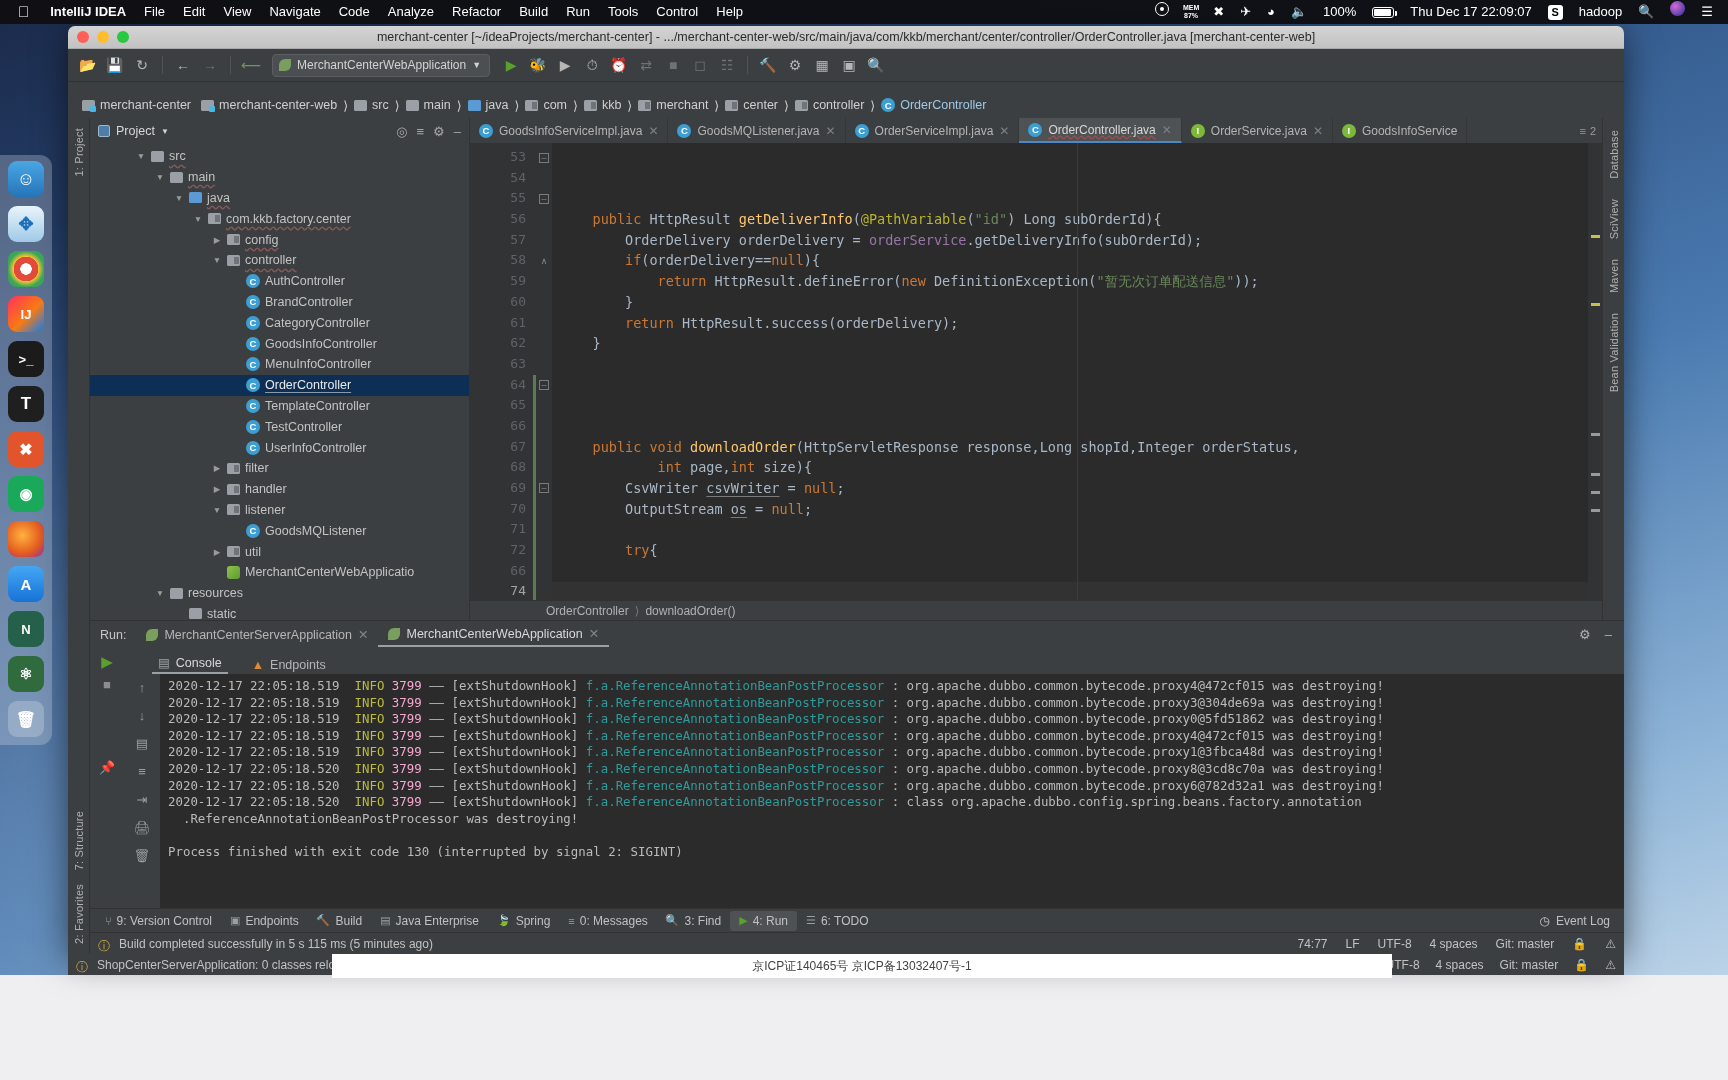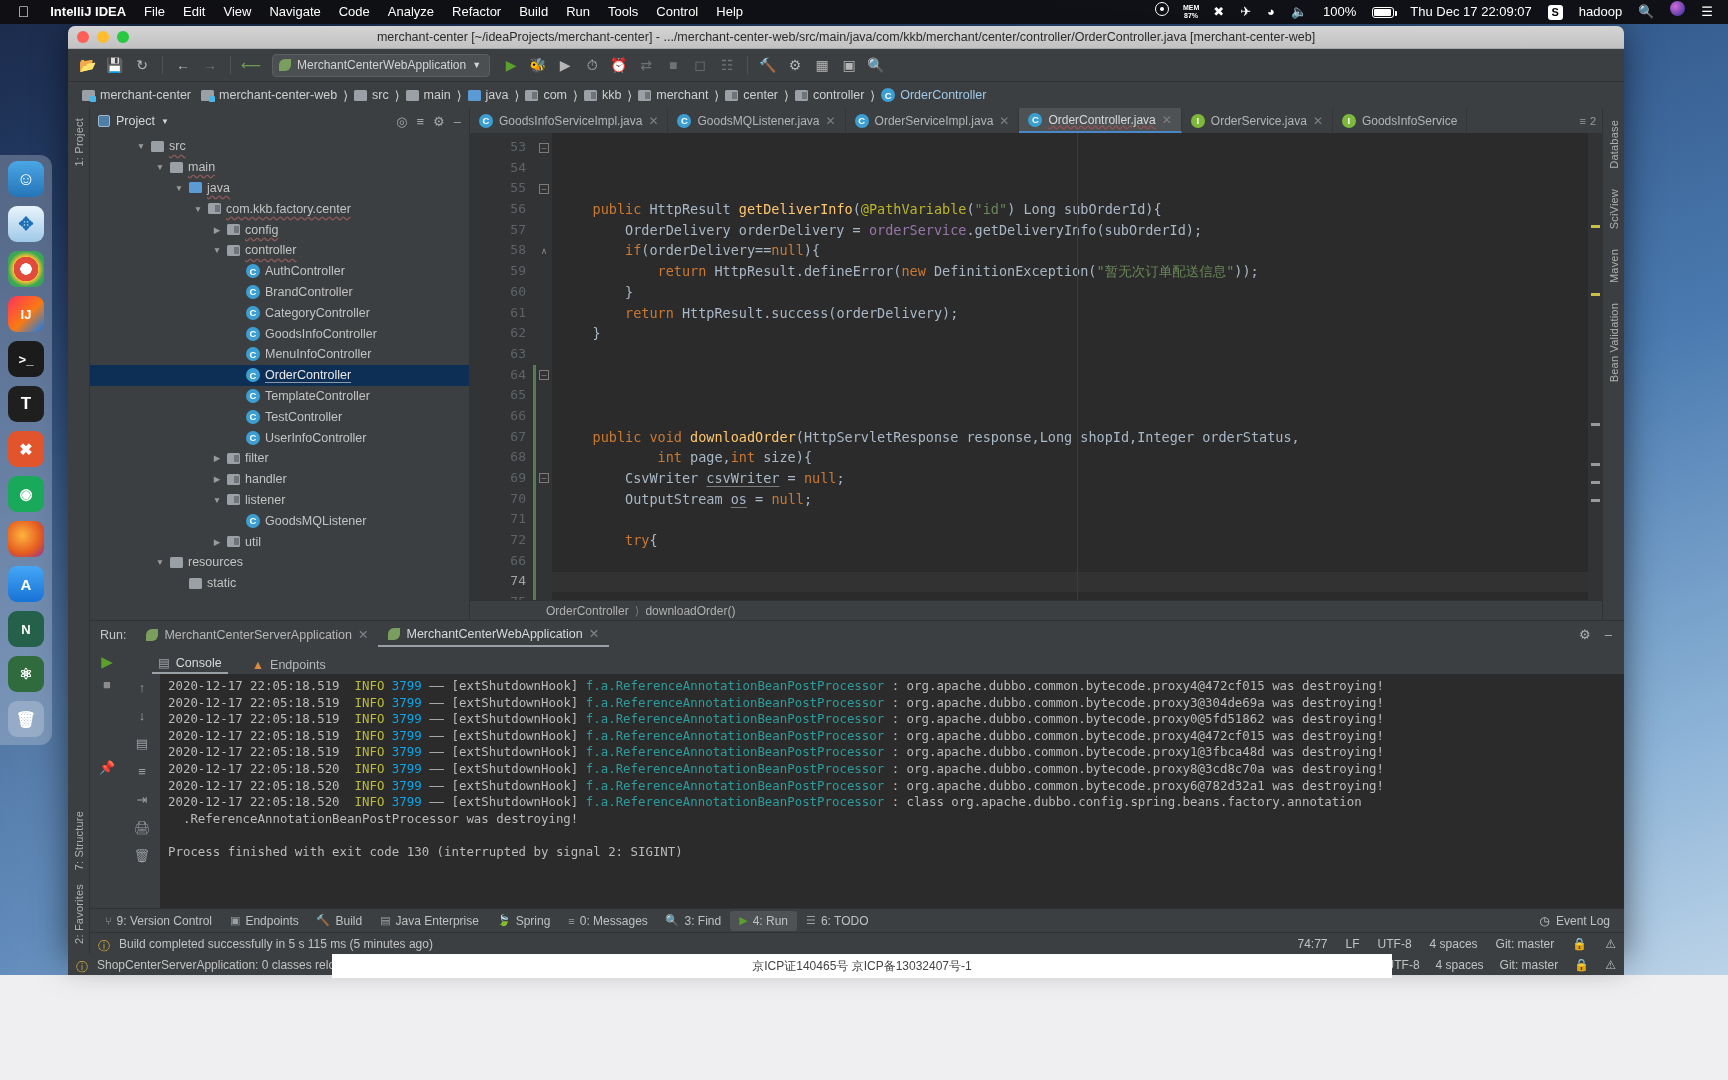--- a/index.html
+++ b/index.html
@@ -84,21 +84,21 @@
   .tb.dim{ color:#6f7274; }
   .tb-sep{ width:1px;height:18px;background:#4f5355;margin:0 5px; }
   #runconfig{
     display:flex;align-items:center;gap:6px;height:23px;padding:0 8px 0 6px;
     background:#4b4f51;border:1px solid #5a5e60;border-radius:4px;color:#d2d2d2;font-size:12px;
     margin:0 6px;
   }
   .leaf{ width:12px;height:12px;border-radius:50% 0 50% 0;background:#7a9e5d;display:inline-block;}
   
   #navbar{ height:26px; background:#3c3f41; display:flex; align-items:center;
-           padding-left:10px; gap:2px; flex:0 0 26px; font-size:12.5px; color:#cfcfcf;}
+           padding-left:10px; gap:2px; flex:0 0 26px; font-size:12.5px; color:#cfcfcf;margin-top:10px;}
   .crumb{ display:flex;align-items:center;gap:5px; padding:2px 4px; border-radius:3px;}
   .folder{ width:13px;height:11px;background:#9aa0a6;border-radius:1.5px;display:inline-block;position:relative;}
   .folder.blue{ background:#5b9bd5; }
   .folder.mod::after{ content:"";position:absolute;right:-1px;bottom:-1px;width:6px;height:6px;background:#49b7e8;border-radius:1px;}
   .folder.pkg::after{ content:"";position:absolute;right:1px;top:2px;width:5px;height:7px;background:#6e7478;}
   .cls-ic{ width:14px;height:14px;border-radius:50%;background:#3c9fd4;color:#fff;font-size:9.5px;
            display:inline-flex;align-items:center;justify-content:center;font-weight:bold;}
   .cls-ic.ifc{ background:#7db83a; }
   
   #body{ flex:1; display:flex; min-height:0; }
@@ -169,21 +169,21 @@
   .rtab .x{color:#80848a;}
   #run-head .tail{ margin-left:auto;display:flex;gap:14px;color:#b0b0b0;padding-right:6px;font-size:13px;}
   #run-body{ flex:1; display:flex; min-height:0; }
   #run-left{ width:34px; display:flex;flex-direction:column;align-items:center;gap:6px;padding-top:5px;
              color:#9aa0a6;font-size:13px;}
   #run-left2{ width:36px; display:flex;flex-direction:column;align-items:center;gap:13px;padding-top:6px;
               color:#9aa0a6;font-size:13px;}
   #console{ flex:1; background:#2b2b2b; overflow:hidden; padding:4px 0 0 8px;
             font-family:"DejaVu Sans Mono", monospace; font-size:12.4px; line-height:16.6px; color:#bbbbbb;
             white-space:pre;}
-  .c-date{color:#bbbbbb;} .c-info{color:#bcbc3c;} .c-pid{color:#0ea5e9;}
+  .c-date{color:#bbbbbb;} .c-info{color:#bcbc3c;} .c-pid{color:#f9a8d4;}
   .c-dash{color:#bbbbbb;} .c-thr{color:#bbbbbb;} .c-logger{color:#2d9c9c;} .c-msg{color:#bbbbbb;}
   
   #toolbar-bottom{ height:24px; background:#3c3f41; display:flex;align-items:center;gap:0;
                    padding:0 6px; flex:0 0 24px; border-top:1px solid #323232; font-size:12px;}
   .btab{ display:flex;align-items:center;gap:5px;padding:3px 9px;color:#c0c0c0;border-radius:3px;white-space:nowrap;}
   .btab.active{ background:#4e5254; }
   #toolbar-bottom .tail{margin-left:auto;display:flex;align-items:center;gap:6px;color:#c0c0c0;padding-right:8px;}
   
   #status1{ height:22px; background:#3c3f41; display:flex;align-items:center;padding:0 8px;
             font-size:12px;color:#c2c2c2;flex:0 0 22px;border-top:1px solid #323232;gap:8px;}
@@ -478,20 +478,25 @@
               <div class="tnode" style="padding-left: 141px;">
                 <span class="arrow"></span>
                 <span class="cls-ic">C</span>
                 <span class="tlabel">GoodsMQListener</span>
               </div>
               <div class="tnode" style="padding-left: 122px;">
                 <span class="arrow">▶</span>
                 <span class="folder pkg"></span>
                 <span class="tlabel">util</span>
               </div>
+              <div class="tnode" style="padding-left: 122px;">
+                <span class="arrow"></span>
+                <span class="sp-ic"></span>
+                <span class="tlabel">MerchantCenterWebApplicatio</span>
+              </div>
               <div class="tnode" style="padding-left: 65px;">
                 <span class="arrow">▼</span>
                 <span class="folder"></span>
                 <span class="tlabel">resources</span>
               </div>
               <div class="tnode" style="padding-left: 84px;">
                 <span class="arrow"></span>
                 <span class="folder"></span>
                 <span class="tlabel">static</span>
               </div>

